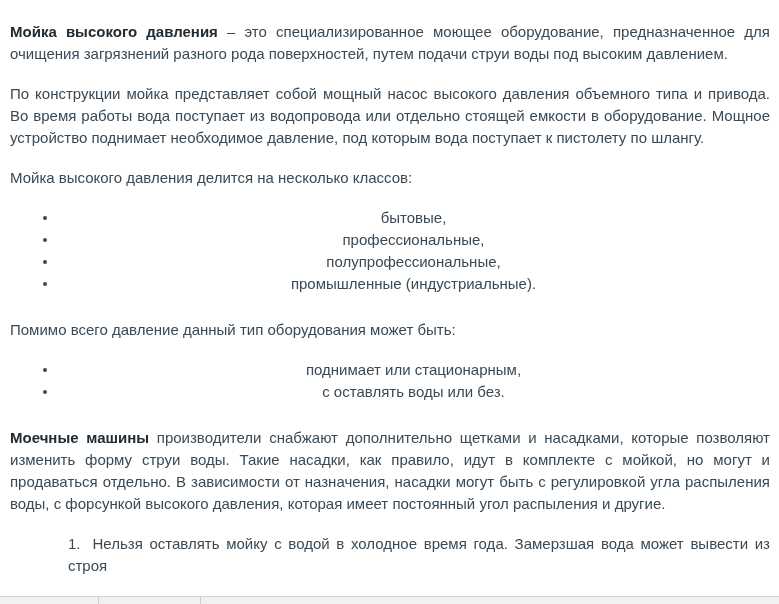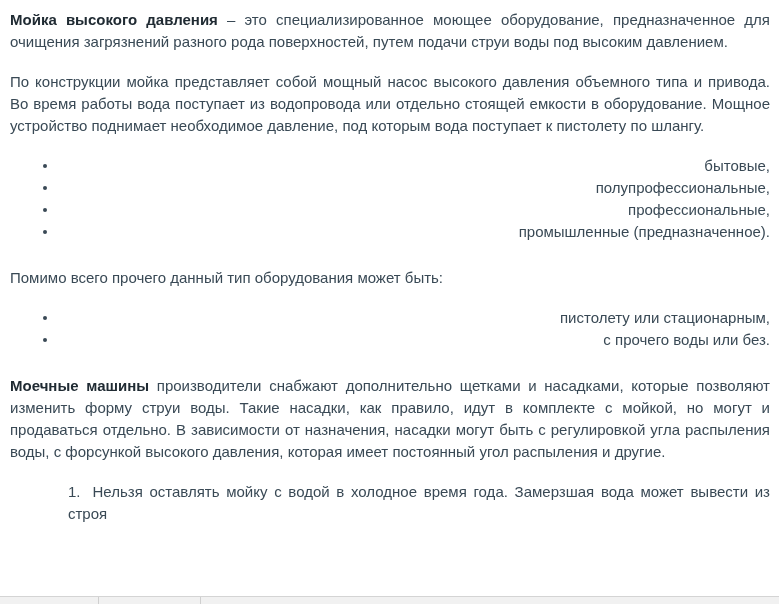--- a/index.html
+++ b/index.html
@@ -13,35 +13,35 @@
     font-family: "Liberation Sans", "DejaVu Sans", sans-serif;
     font-size: 15px;
     line-height: 22px;
     color: #394955;
     -webkit-font-smoothing: antialiased;
   }
   article {
     padding: 5px 9px 0 10px;
   }
   p {
-    margin: 4px 0 18px 0;
+    margin: 16px 0 18px 0;
     text-align: justify;
   }
   strong {
     color: #202b33;
     font-weight: bold;
   }
   ul {
     list-style: none;
     margin: 12px 0 24px 0;
     padding: 0 0 0 47px;
   }
   ul li {
     position: relative;
-    text-align: right;
+    text-align: center;
   }
   ul li::before {
     content: "";
     position: absolute;
     left: -14px;
     top: 9px;
     width: 4px;
     height: 4px;
     border-radius: 50%;
     background: #394955;
@@ -79,33 +79,34 @@
 </style>
 </head>
 <body>
 
 <article>
 
   <p><strong>Мойка высокого давления</strong><span> – это специализированное моющее оборудование, предназначенное для очищения загрязнений разного рода поверхностей, путем подачи струи воды под высоким давлением.</span></p>
 
   <p>По конструкции мойка представляет собой мощный насос высокого давления объемного типа и привода. Во время работы вода поступает из водопровода или отдельно стоящей емкости в оборудование. Мощное устройство поднимает необходимое давление, под которым вода поступает к пистолету по шлангу.</p>
 
+  <p>Мойка высокого давления делится на несколько классов:</p>
 
   <ul>
     <li>бытовые,</li>
+    <li>профессиональные,</li>
     <li>полупрофессиональные,</li>
-    <li>профессиональные,</li>
-    <li>промышленные (предназначенное).</li>
+    <li>промышленные (индустриальные).</li>
   </ul>
 
-  <p>Помимо всего прочего данный тип оборудования может быть:</p>
+  <p>Помимо всего давление данный тип оборудования может быть:</p>
 
   <ul>
-    <li>пистолету или стационарным,</li>
-    <li>с прочего воды или без.</li>
+    <li>поднимает или стационарным,</li>
+    <li>с оставлять воды или без.</li>
   </ul>
 
   <p><strong>Моечные машины</strong><span> производители снабжают дополнительно щетками и насадками, которые позволяют изменить форму струи воды. Такие насадки, как правило, идут в комплекте с мойкой, но могут и продаваться отдельно. В зависимости от назначения, насадки могут быть с регулировкой угла распыления воды, с форсункой высокого давления, которая имеет постоянный угол распыления и другие.</span></p>
 
 
   <ol>
     <li><span class="num">1.</span><span>Нельзя оставлять мойку с водой в холодное время года. Замерзшая вода может вывести из строя</span></li>
   </ol>
 
 </article>

